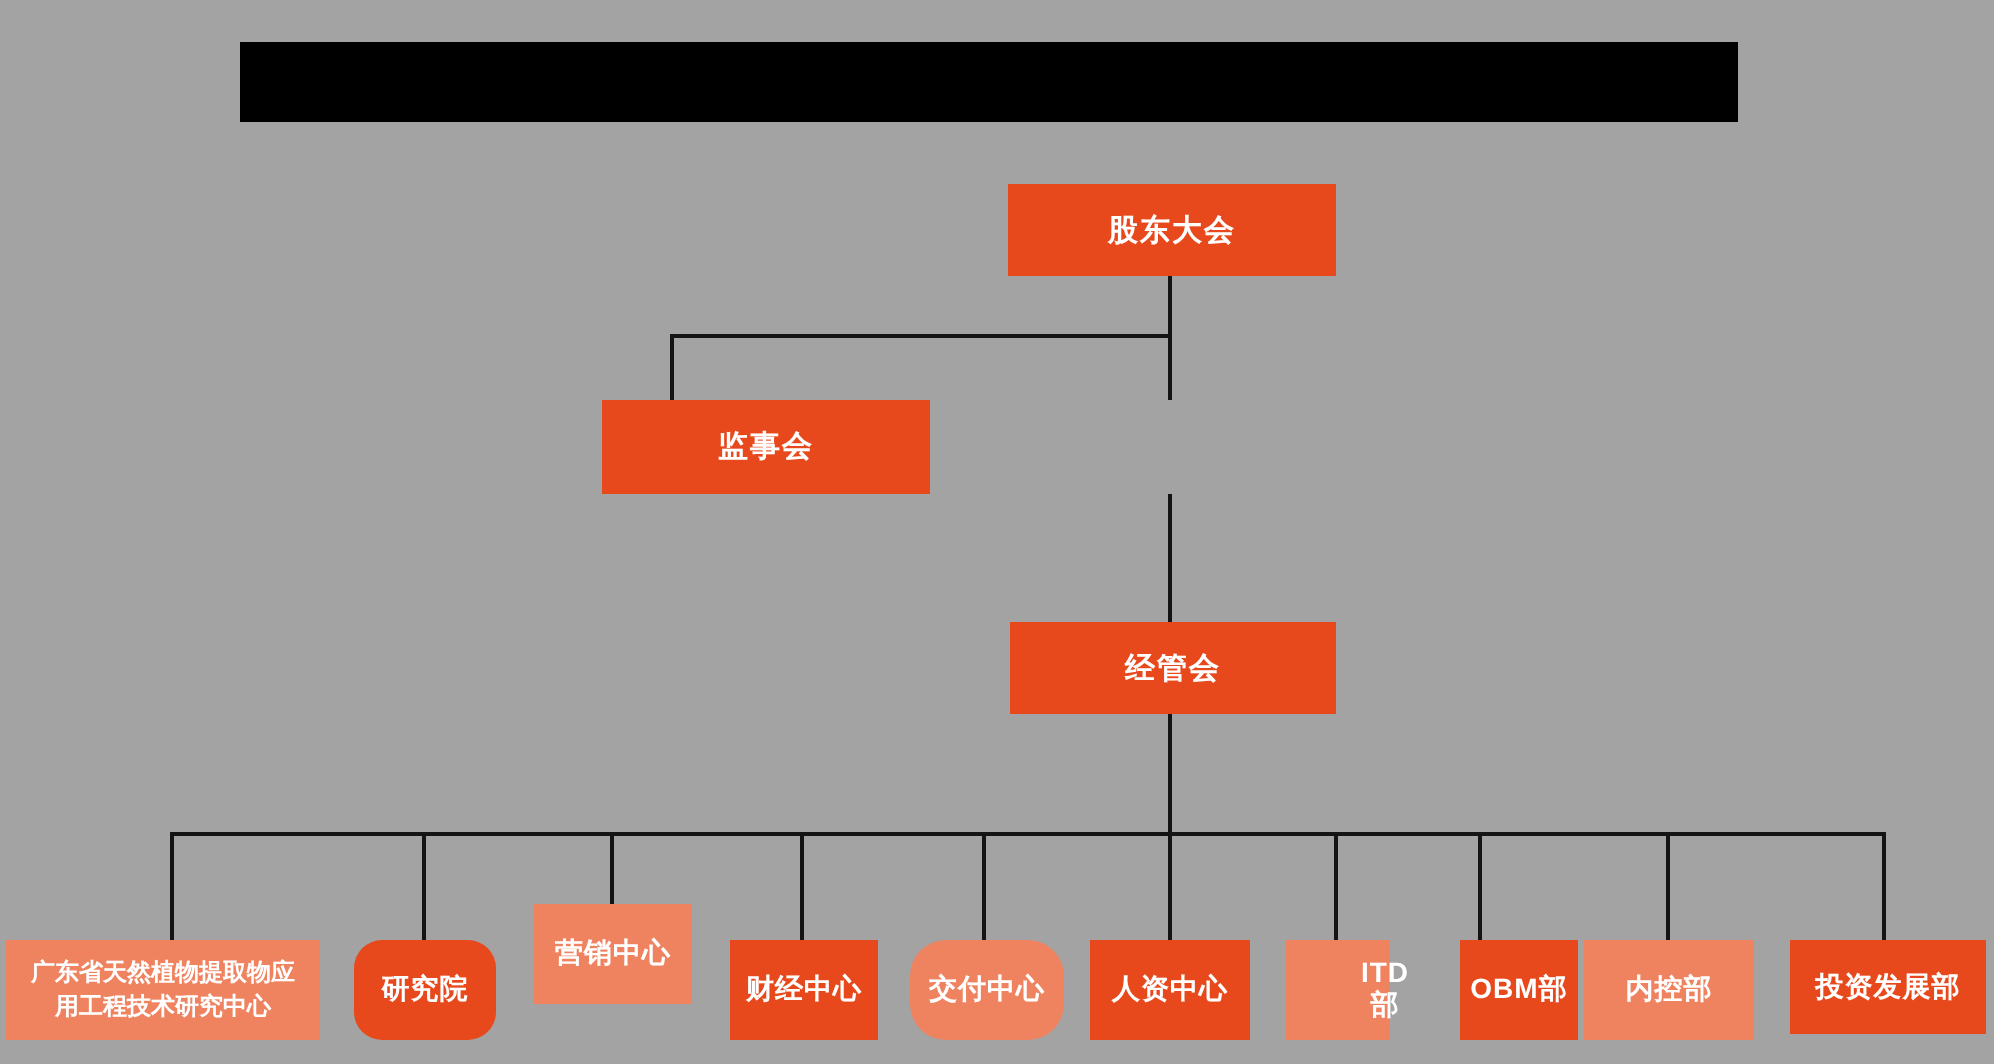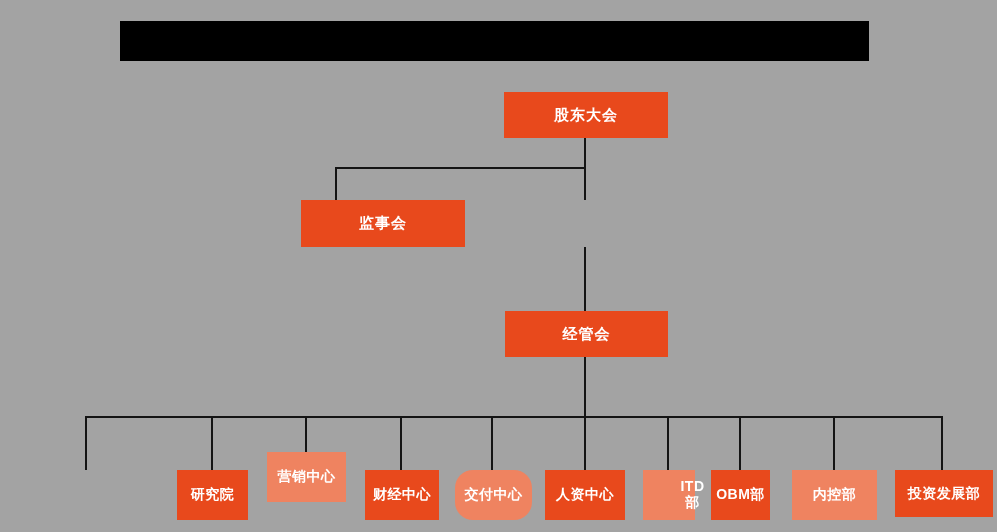--- a/index.html
+++ b/index.html
@@ -73,23 +73,24 @@
   <div class="vline" style="left:739px; top:416px; height:54px;"></div>
   <div class="vline" style="left:833px; top:416px; height:54px;"></div>
   <div class="vline" style="left:941px; top:416px; height:54px;"></div>
 
   <div class="node lvl-top v-primary" style="left:504px; top:92px; width:164px; height:46px;">股东大会</div>
 
   <div class="node lvl-top v-primary" style="left:255px; top:200px; width:164px; height:47px;margin-left:46px;">监事会</div>
 
   <div class="node lvl-top v-primary" style="left:505px; top:311px; width:163px; height:46px;">经管会</div>
 
-  <div class="node lvl-dept v-primary" style="left:177px; top:470px; width:71px; height:50px;">研究院</div>
+  <div class="node lvl-dept lvl-dept-long v-secondary" style="left:3px; top:470px; width:157px; height:50px;">广东省天然植物提取物应用工程技术研究中心</div>
+  <div class="node lvl-dept v-primary" style="left:177px; top:470px; width:71px; height:50px;border-radius:14px;">研究院</div>
   <div class="node lvl-dept v-secondary" style="left:267px; top:452px; width:79px; height:50px;">营销中心</div>
   <div class="node lvl-dept v-primary" style="left:365px; top:470px; width:74px; height:50px;">财经中心</div>
   <div class="node lvl-dept v-secondary" style="left:455px; top:470px; width:77px; height:50px;border-radius:18px;">交付中心</div>
   <div class="node lvl-dept v-primary" style="left:545px; top:470px; width:80px; height:50px;">人资中心</div>
   <div class="node lvl-dept v-secondary" style="left:643px; top:470px; width:52px; height:50px;padding-left:47px;">ITD部</div>
-  <div class="node lvl-dept v-primary" style="left:711px; top:470px; width:59px; height:50px;">OBM部</div>
+  <div class="node lvl-dept v-primary" style="left:730px; top:470px; width:59px; height:50px;">OBM部</div>
   <div class="node lvl-dept v-secondary" style="left:792px; top:470px; width:85px; height:50px;">内控部</div>
   <div class="node lvl-dept v-primary" style="left:895px; top:470px; width:98px; height:47px;">投资发展部</div>
 
 </div>
 
 </body></html>

